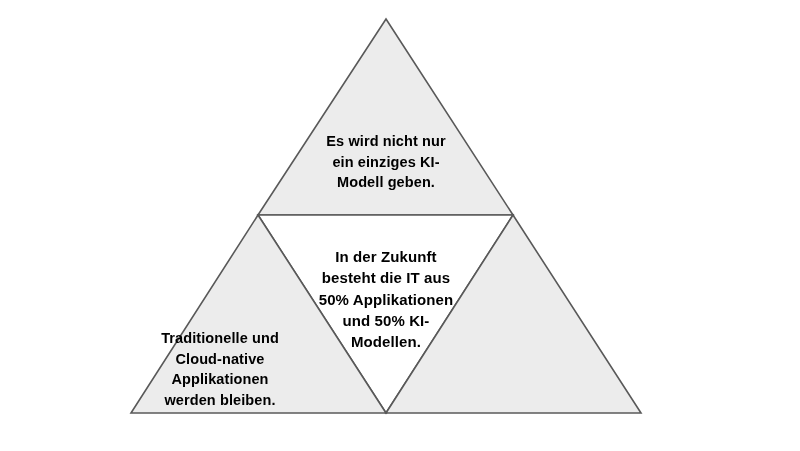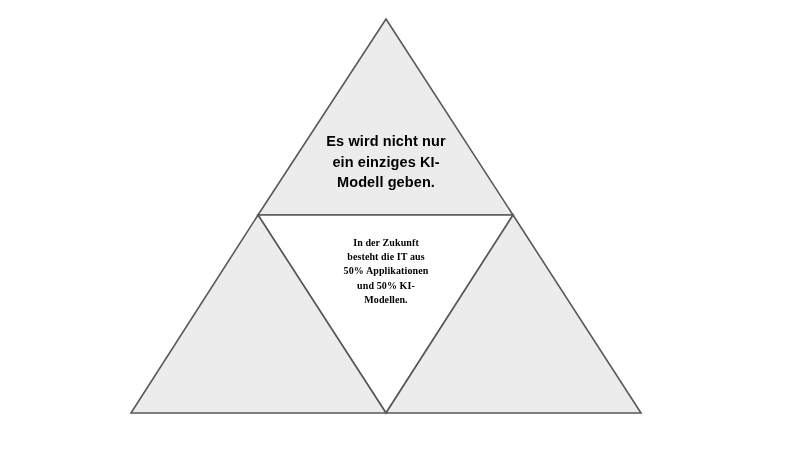--- a/index.html
+++ b/index.html
@@ -47,24 +47,23 @@
     pointer-events: none;
   }
   #label-top {
     left: 296px;
     top: 131px;
     width: 180px;
     font-size: 14.5px;
   }
   #label-center {
     left: 296px;
-    top: 236px;
+    top: 246px;
     width: 180px;
-    font-size: 10px;
-    font-family: Liberation Serif, serif;
+    font-size: 15px;
   }
   #label-bottom-left {
     left: 112px;
     top: 328px;
     width: 216px;
     font-size: 14.5px;
   }
   #label-bottom-right {
     left: 437px;
     top: 342px;
@@ -91,15 +90,19 @@
   <div class="tri-label" id="label-top">Es wird nicht nur
 ein einziges KI-
 Modell geben.</div>
 
   <div class="tri-label" id="label-center">In der Zukunft
 besteht die IT aus
 50% Applikationen
 und 50% KI-
 Modellen.</div>
 
+  <div class="tri-label" id="label-bottom-left">Traditionelle und
+Cloud-native
+Applikationen
+werden bleiben.</div>
 
 
 </div>
 
 </body></html>

